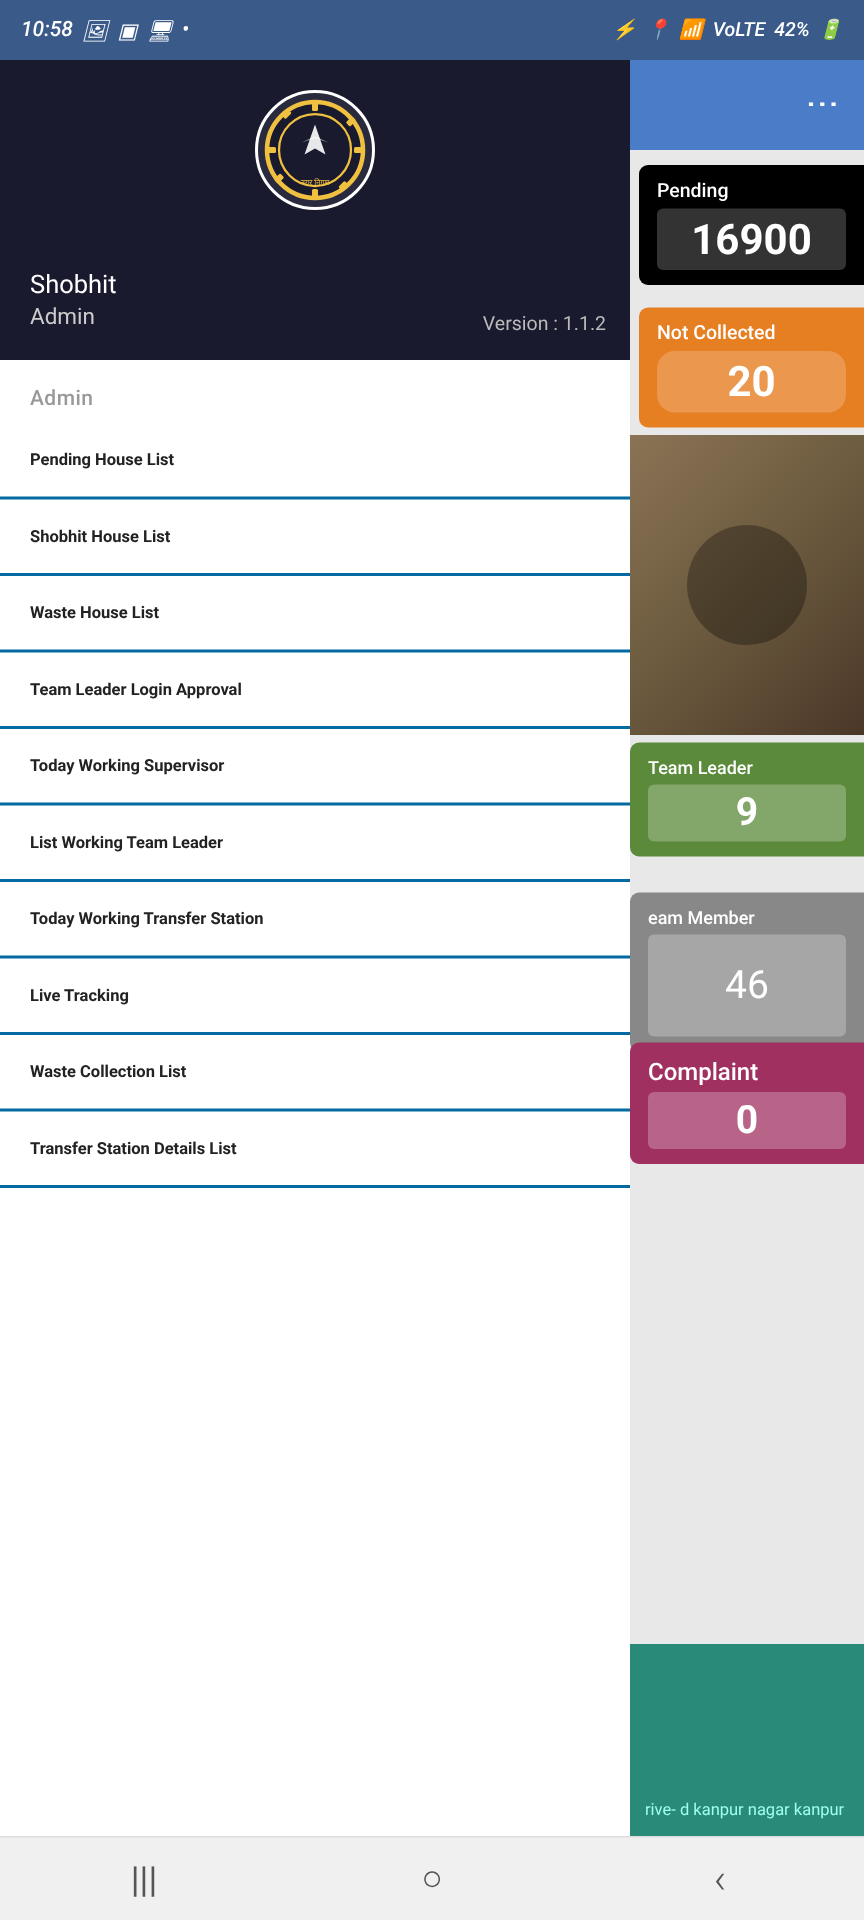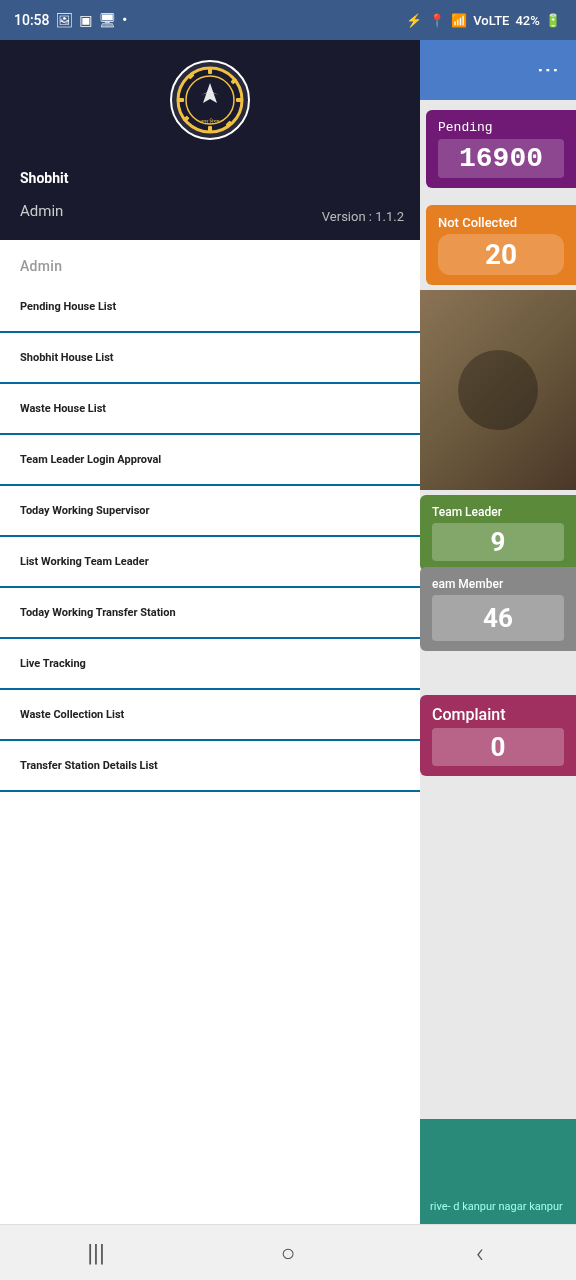--- a/index.html
+++ b/index.html
@@ -21,20 +21,21 @@
       background: #3a5a8a;
       display: flex;
       align-items: center;
       justify-content: space-between;
       padding: 0 14px;
       color: white;
       font-size: 14px;
       font-weight: 500;
       position: relative;
       z-index: 100;
+      font-style: italic;
     }
 
     .status-bar-left {
       display: flex;
       align-items: center;
       gap: 6px;
     }
 
     .status-bar-right {
       display: flex;
@@ -97,23 +98,23 @@
       overflow: hidden;
     }
 
     .logo-svg {
       width: 70px;
       height: 70px;
     }
 
     .drawer-user-name {
       color: #fff;
-      font-size: 14px;
-      font-weight: 700;
-      margin-bottom: 16px;
+      font-size: 17px;
+      font-weight: 400;
+      margin-bottom: 2px;
     }
 
     .drawer-user-role {
       color: #ccc;
       font-size: 15px;
     }
 
     .drawer-version {
       position: absolute;
       bottom: 16px;
@@ -174,25 +175,24 @@
       transform: rotate(90deg);
       display: inline-block;
     }
 
     
     .card-pending {
       position: absolute;
       top: 70px;
       right: 0;
       width: 150px;
-      background: #701a75;
+      background: #000000;
       border-radius: 6px 0 0 6px;
       padding: 10px 12px;
       color: white;
-      font-family: Liberation Mono, monospace;
     }
 
     .card-pending .card-label {
       font-size: 13px;
       font-weight: 500;
     }
 
     .card-pending .card-value {
       font-size: 28px;
       font-weight: 700;
@@ -273,40 +273,40 @@
       background: rgba(255,255,255,0.25);
       border-radius: 4px;
       padding: 4px 8px;
       margin-top: 4px;
       text-align: center;
     }
 
     
     .card-team-member {
       position: absolute;
-      top: 527px;
+      top: 555px;
       right: 0;
       width: 156px;
       background: #888;
       border-radius: 6px 0 0 6px;
       padding: 10px 12px;
       color: white;
     }
 
     .card-team-member .card-label {
       font-size: 12px;
       font-weight: 500;
     }
 
     .card-team-member .card-value {
       font-size: 26px;
-      font-weight: 700;
+      font-weight: 400;
       background: rgba(255,255,255,0.25);
       border-radius: 4px;
-      padding: 8px 8px;
+      padding: 19px 8px;
       margin-top: 4px;
       text-align: center;
     }
 
     
     .card-complaint {
       position: absolute;
       top: 655px;
       right: 0;
       width: 156px;
@@ -330,21 +330,21 @@
       margin-top: 4px;
       text-align: center;
     }
 
     
     .bottom-banner {
       position: absolute;
       bottom: 0;
       right: 0;
       width: 156px;
-      height: 105px;
+      height: 128px;
       background: #2a8a7a;
       padding: 10px;
       display: flex;
       align-items: flex-end;
     }
 
     .bottom-banner-text {
       color: #a0ffee;
       font-size: 11px;
       line-height: 1.4;

